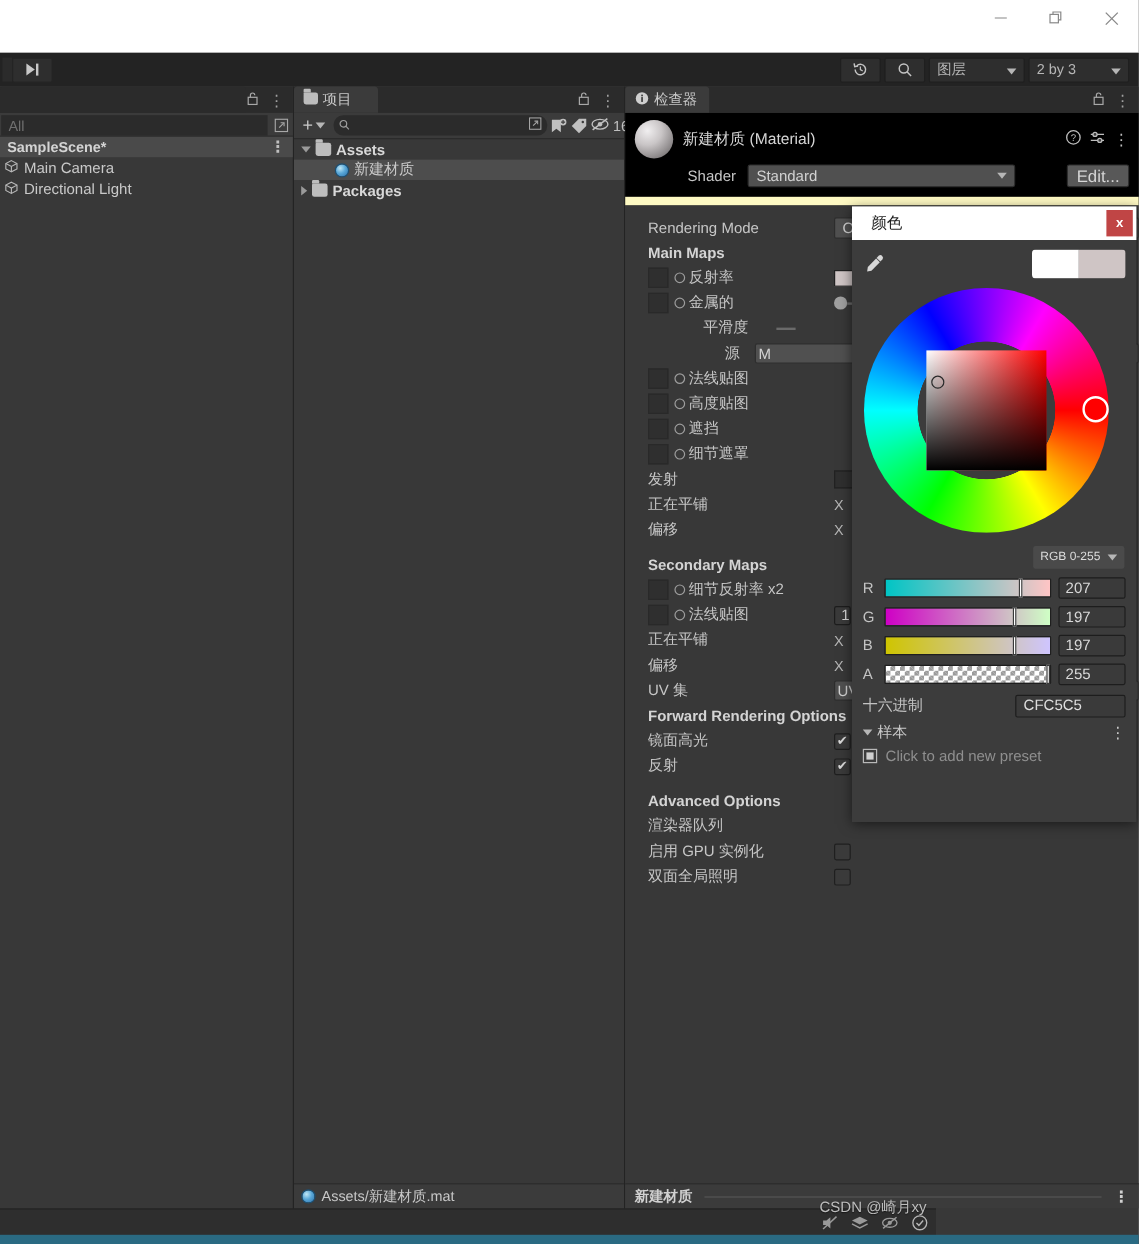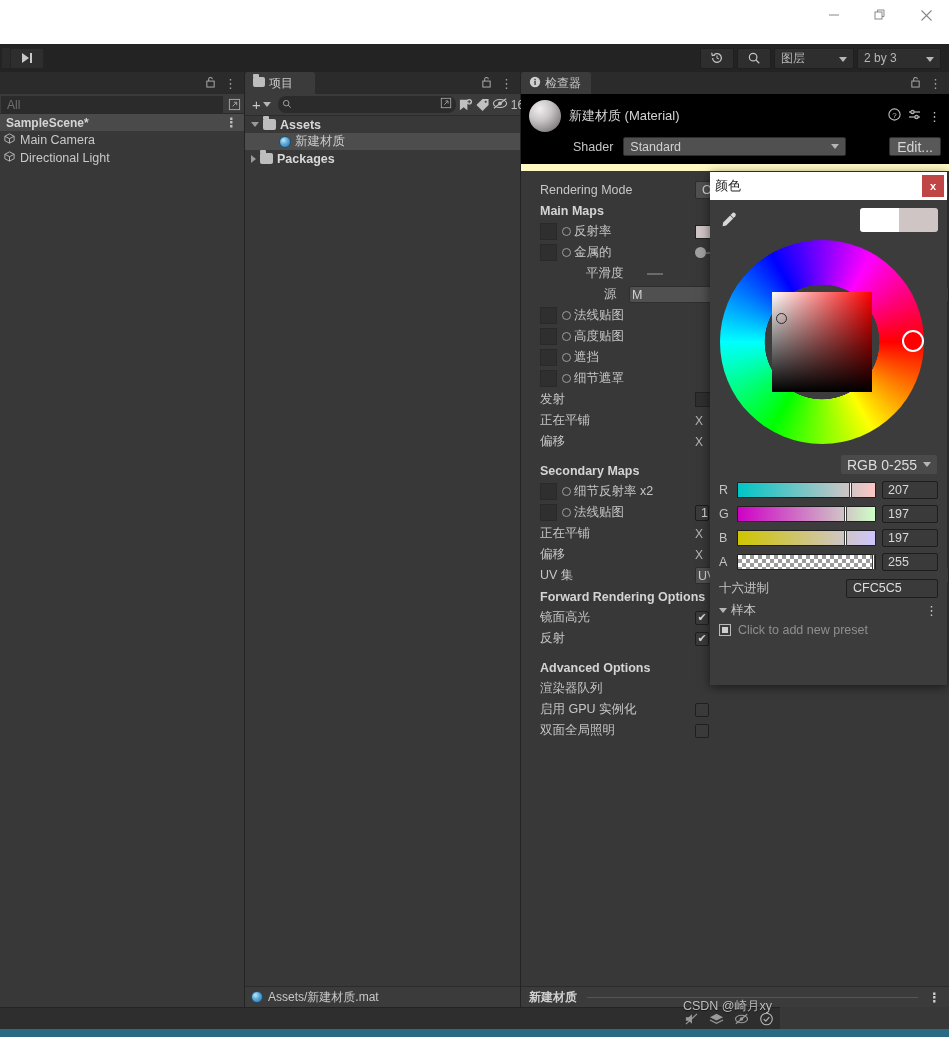--- a/index.html
+++ b/index.html
@@ -175,21 +175,21 @@
   .col-swatch { width: 28px; height: 14px; border: 1px solid #222; }
   .val-x { color: #b5b5b5; font-size: 12px; }
 
   
   .picker {
     position: absolute; left: 710px; top: 172px; width: 237px; height: 513px;
     background: #3c3c3c; box-shadow: 0 2px 10px rgba(0,0,0,0.55);
   }
   .picker-title {
     height: 28px; background: #ffffff; display: flex; align-items: center;
-    padding-left: 5px; color: #1e1e1e; font-size: 13px; position: relative;
+    padding-left: 16px; color: #1e1e1e; font-size: 13px; position: relative;
   }
   .picker-close {
     position: absolute; right: 3px; top: 3px; width: 22px; height: 22px; background: #c04545;
     color: #fff; display: flex; align-items: center; justify-content: center; font-size: 11px; font-weight: bold;
   }
   .picker-top { height: 40px; display: flex; align-items: center; padding: 0 9px; }
   .eyedrop { width: 20px; height: 20px; color: #d8d8d8; }
   .swatch-pair {
     margin-left: auto; width: 78px; height: 24px; border-radius: 3px; overflow: hidden; display: flex;
   }
@@ -211,21 +211,21 @@
     position: absolute; left: 66px; top: 73px; width: 11px; height: 11px;
     border: 1.5px solid #2a2a2a; border-radius: 50%;
   }
   .hue-marker {
     position: absolute; left: 192px; top: 90px; width: 22px; height: 22px;
     border: 2px solid #ffffff; border-radius: 50%; background: #ff0000;
   }
   .mode-row { display: flex; justify-content: flex-end; padding: 0 10px 4px 0; }
   .mode-dd {
     height: 19px; background: #4a4a4a; border-radius: 2px; display: flex; align-items: center;
-    padding: 0 6px; gap: 6px; color: #dcdcdc; font-size: 14px;
+    padding: 0 6px; gap: 6px; color: #dcdcdc; font-size: 10px;
   }
   .slider-row { display: flex; align-items: center; height: 24px; padding: 0 9px; gap: 6px; }
   .slider-lbl { width: 12px; color: #c3c3c3; font-size: 12.5px; }
   .slider-track {
     position: relative; flex: 1; height: 16px; border: 1px solid #1f1f1f; border-radius: 1px;
   }
   .slider-knob {
     position: absolute; top: -1px; width: 3px; height: 16px; background: #ffffff; border: 1px solid #3a3a3a;
   }
   .slider-val {

